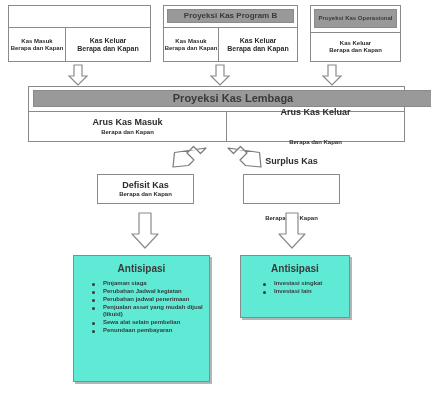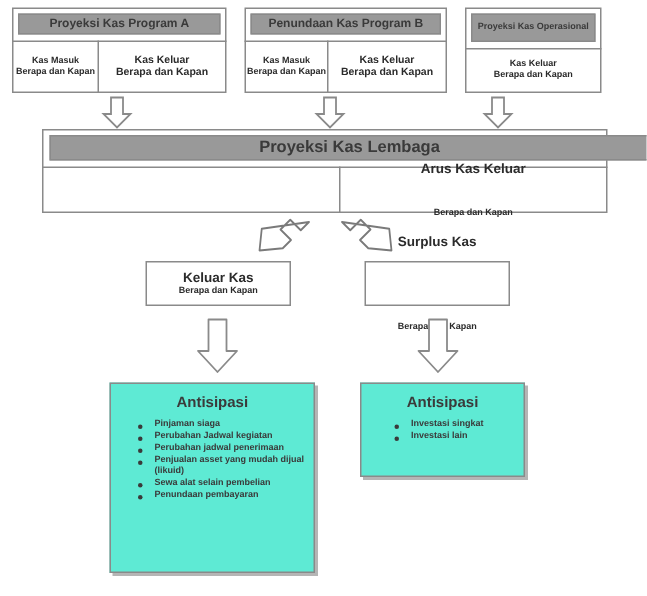--- a/index.html
+++ b/index.html
@@ -70,37 +70,34 @@
     background:#3a3a3a;
   }
   .bulletwrap{padding-left:18px;padding-right:6px;}
 </style>
 </head>
 <body>
 
 <div id="canvas">
 
   <div class="box" style="left:8px;top:5px;width:143px;height:57px;"></div>
-  <div class="hdr" style="left:12px;top:9px;width:135px;height:14px;font-size:8px;">
-    <span>Proyeksi Kas Program A</span>
-  </div>
   <div class="hdiv" style="left:8px;top:27px;width:143px;"></div>
   <div class="vdiv" style="left:65px;top:27px;height:35px;"></div>
   <div class="cell" style="left:9px;top:28px;width:56px;height:33px;font-size:6px;">
     <span class="t1">Kas Masuk</span>
     <span class="t2">Berapa dan Kapan</span>
   </div>
   <div class="cell" style="left:66px;top:28px;width:84px;height:33px;font-size:7px;">
     <span class="t1">Kas Keluar</span>
     <span class="t2">Berapa dan Kapan</span>
   </div>
 
   <div class="box" style="left:163px;top:5px;width:135px;height:57px;"></div>
   <div class="hdr" style="left:167px;top:9px;width:127px;height:14px;font-size:8px;">
-    <span>Penundaan Kas Program B</span>
+    <span>Proyeksi Kas Program B</span>
   </div>
   <div class="hdiv" style="left:163px;top:27px;width:135px;"></div>
   <div class="vdiv" style="left:218px;top:27px;height:35px;"></div>
   <div class="cell" style="left:164px;top:28px;width:54px;height:33px;font-size:6px;">
     <span class="t1">Kas Masuk</span>
     <span class="t2">Berapa dan Kapan</span>
   </div>
   <div class="cell" style="left:219px;top:28px;width:78px;height:33px;font-size:7px;">
     <span class="t1">Kas Keluar</span>
     <span class="t2">Berapa dan Kapan</span>
@@ -131,39 +128,43 @@
       <path d="M8 1 L16 1 L16 12 L21 12 L12 21 L3 12 L8 12 Z" fill="#ffffff" stroke="#8a8a8a" stroke-width="1.2"></path>
     </svg>
   </div>
 
   <div class="box" style="left:28px;top:86px;width:377px;height:56px;"></div>
   <div class="hdr" style="left:33px;top:90px;width:400px;height:17px;font-size:11px;align-items:center;">
     <span>Proyeksi Kas Lembaga</span>
   </div>
   <div class="hdiv" style="left:28px;top:111px;width:377px;"></div>
   <div class="vdiv" style="left:226px;top:111px;height:31px;"></div>
+  <div class="cell" style="left:29px;top:112px;width:197px;height:29px;font-size:9px;">
+    <span class="t1">Arus Kas Masuk</span>
+    <span class="t2" style="font-size:6px;margin-top:2px;">Berapa dan Kapan</span>
+  </div>
   <div class="cell" style="left:227px;top:112px;width:177px;height:29px;font-size:9px;gap:20px;">
     <span class="t1">Arus Kas Keluar</span>
     <span class="t2" style="font-size:6px;margin-top:2px;">Berapa dan Kapan</span>
   </div>
 
   <div class="arrow" style="left:170px;top:144px;">
     <svg width="38" height="32" viewBox="0 0 38 32">
       <path d="M36 4 L30.5 9.5 L23.5 2.5 L17 9 L24 16 L18.5 21.5 L3 23 L4.5 8.5 Z" fill="#ffffff" stroke="#7a7a7a" stroke-width="1.2" stroke-linejoin="round"></path>
     </svg>
   </div>
   <div class="arrow" style="left:226px;top:144px;">
     <svg width="38" height="32" viewBox="0 0 38 32">
       <path d="M2 4 L7.5 9.5 L14.5 2.5 L21 9 L14 16 L19.5 21.5 L35 23 L33.5 8.5 Z" fill="#ffffff" stroke="#7a7a7a" stroke-width="1.2" stroke-linejoin="round"></path>
     </svg>
   </div>
 
   <div class="box" style="left:97px;top:174px;width:97px;height:30px;"></div>
   <div class="cell" style="left:97px;top:174px;width:97px;height:30px;font-size:9px;">
-    <span class="t1">Keluar Kas</span>
+    <span class="t1">Defisit Kas</span>
     <span class="t2" style="font-size:6px;margin-top:1px;">Berapa dan Kapan</span>
   </div>
 
   <div class="box" style="left:243px;top:174px;width:97px;height:30px;"></div>
   <div class="cell" style="left:243px;top:174px;width:97px;height:30px;font-size:9px;gap:48px;">
     <span class="t1">Surplus Kas</span>
     <span class="t2" style="font-size:6px;margin-top:1px;">Berapa dan Kapan</span>
   </div>
 
   <div class="arrow" style="left:130px;top:212px;">

